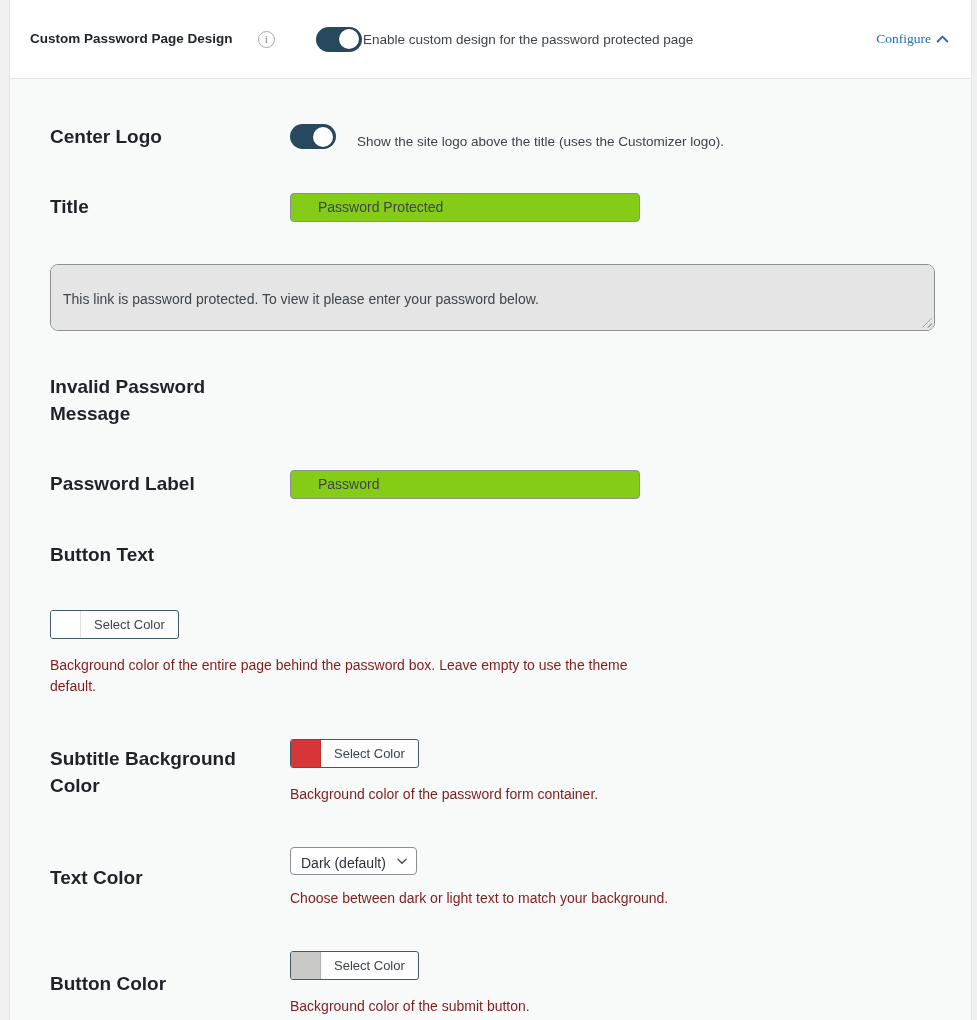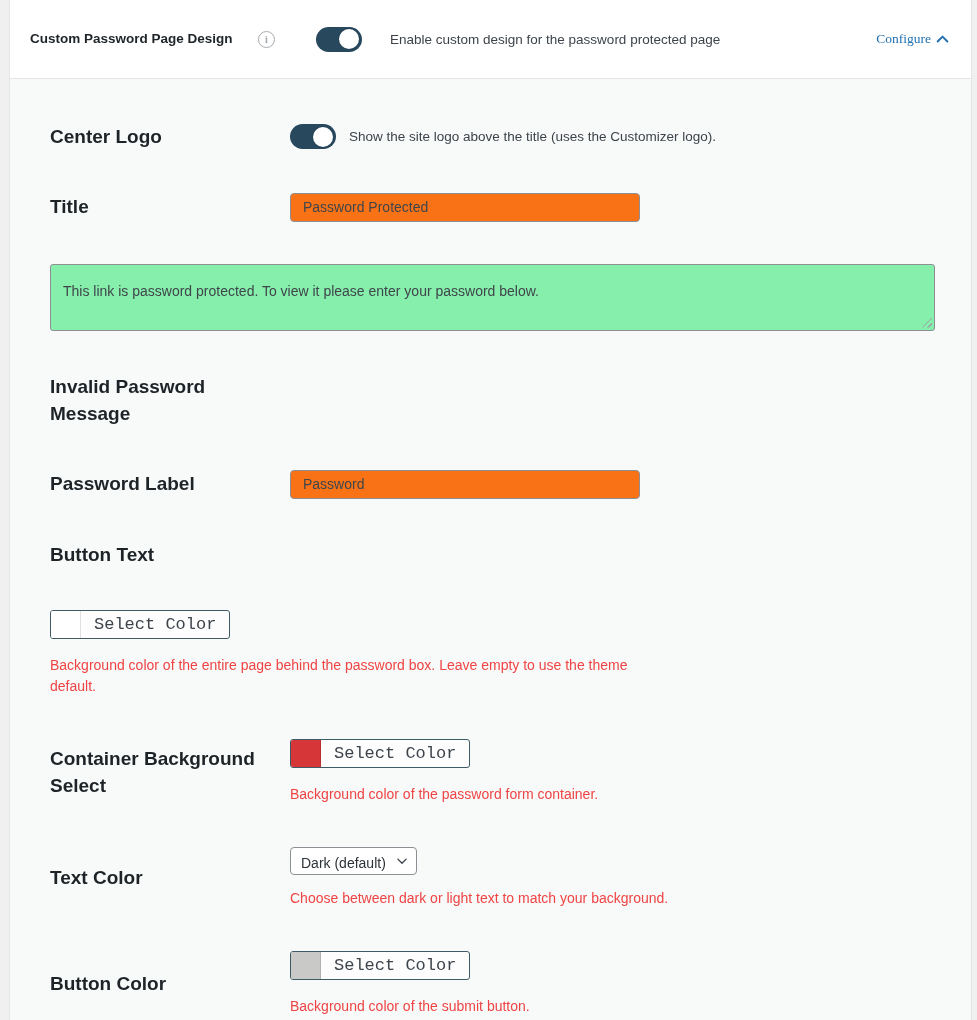--- a/index.html
+++ b/index.html
@@ -12,50 +12,50 @@
                  border-bottom:1px solid #e4e6e7; padding:0 22px 0 20px; }
   .section-title { width:228px; font-size:13.5px; font-weight:bold; color:#1d2327; line-height:1.4; }
   .info-icon { width:17px; height:17px; border:1px solid #a7aaad; border-radius:50%;
                color:#a0a5aa; font-size:10px; font-weight:bold; display:flex; align-items:center;
                justify-content:center; flex:0 0 auto; font-family:"Liberation Serif",serif; }
   .toggle { width:46px; height:25px; border-radius:13px; background:#28485e; position:relative;
             flex:0 0 auto; cursor:pointer; }
   .toggle .knob { position:absolute; top:2.5px; right:3px; width:20px; height:20px; border-radius:50%;
                   background:#ffffff; box-shadow:0 0 0 1px rgba(0,0,0,.08); }
   .hdr-toggle { margin-left:41px; }
-  .hdr-enable-text { margin-left:28px; font-size:13.5px; color:#3c434a; }
+  .hdr-enable-text { margin-left:1px; font-size:13.5px; color:#3c434a; }
   .spacer { flex:1; }
   .configure-link { display:flex; align-items:center; gap:5px; color:#2271b1; font-size:13.5px;
                     cursor:pointer; text-decoration:none;font-family:Liberation Serif, serif; }
   
   .card-body { padding:44px 36px 24px 40px; }
   .row { display:flex; align-items:center; margin-bottom:42px; }
   .row:last-child { margin-bottom:0; }
   .field-label { width:240px; flex:0 0 240px; font-size:19px; font-weight:bold; color:#1d2327;
                  line-height:1.45; padding-right:16px; }
   .control { flex:1; min-width:0; }
   .inline-desc { margin-left:13px; font-size:13.5px; color:#3c434a; }
-  .text-input { width:350px; height:29px; border:1px solid #8c8f94; border-radius:4px; background:#f97316;
-                font-family:inherit; font-size:14px; color:#3f454b; padding:0 12px; display:block; }
+  .text-input { width:350px; height:29px; border:1px solid #8c8f94; border-radius:4px; background:#84cc16;
+                font-family:inherit; font-size:14px; color:#3f454b; padding:0 27px; display:block; }
   .ta-wrap { position:relative; }
-  .textarea { width:100%; border:1px solid #8c8f94; border-radius:3px; background:#86efac; resize:none;
-              font-family:inherit; font-size:14px; color:#3f454b; padding:16px 12px; line-height:1.45;
+  .textarea { width:100%; border:1px solid #8c8f94; border-radius:8px; background:#e5e5e5; resize:none;
+              font-family:inherit; font-size:14px; color:#3f454b; padding:24px 12px; line-height:1.45;
               display:block; }
   .ta-tall { height:67px; }
   .ta-short { height:46px; }
   .resize-handle { position:absolute; right:3px; bottom:3px; width:10px; height:10px;
                    background:repeating-linear-gradient(135deg,transparent 0 2.5px,#9aa0a5 2.5px 3.8px);
                    clip-path:polygon(100% 0,100% 100%,0 100%); pointer-events:none; }
   
   .color-btn { display:inline-flex; align-items:stretch; height:29px; border:1px solid #3e5a64;
                border-radius:3px; background:#fdfdfd; cursor:pointer; overflow:hidden; padding:0; }
   .swatch { width:30px; border-right:1px solid rgba(0,0,0,.12); }
-  .color-btn-label { display:flex; align-items:center; padding:0 13px; font-size:17px; color:#3c434a;
-                     font-family:Liberation Mono, monospace; }
-  .field-desc { margin-top:13px; font-size:14px; color:#ef4444; line-height:1.5; max-width:620px; }
+  .color-btn-label { display:flex; align-items:center; padding:0 13px; font-size:13px; color:#3c434a;
+                     font-family:Liberation Sans, sans-serif; }
+  .field-desc { margin-top:13px; font-size:14px; color:#7f1d1d; line-height:1.5; max-width:620px; }
   
   .select-wrap { position:relative; display:inline-flex; align-items:center; }
   .select { appearance:none; -webkit-appearance:none; height:28px; border:1px solid #8c8f94;
             border-radius:4px; background:#fff; font-family:inherit; font-size:14px; color:#2c3338;
             padding:4px 30px 0 10px; cursor:pointer; }
   .select-chevron { position:absolute; right:9px; pointer-events:none; display:flex; }
 </style>
 </head>
 <body>
 
@@ -77,21 +77,21 @@
               <path d="M2 10.5 8 4.5 14 10.5" fill="none" stroke="#2271b1" stroke-width="2.4" stroke-linecap="round" stroke-linejoin="round"></path>
             </svg>
         </span>
       </a>
     </div>
 
     <div class="card-body">
 
       <div class="row">
         <div class="field-label">Center Logo</div>
-        <div class="control" style="display:flex;align-items:center;">
+        <div class="control" style="display:flex;align-items:flex-end;gap:8px;">
           <div class="toggle">
             <span class="knob"></span>
           </div>
           <div class="inline-desc">Show the site logo above the title (uses the Customizer logo).</div>
         </div>
       </div>
 
       <div class="row">
         <div class="field-label">Title</div>
         <div class="control">
@@ -127,21 +127,21 @@
         <div class="control">
           <button class="color-btn">
             <span class="swatch" style="background-color: rgb(255, 255, 255);"></span>
             <span class="color-btn-label">Select Color</span>
           </button>
           <div class="field-desc">Background color of the entire page behind the password box. Leave empty to use the theme default.</div>
         </div>
       </div>
 
       <div class="row">
-        <div class="field-label">Container Background Select</div>
+        <div class="field-label">Subtitle Background Color</div>
         <div class="control">
           <button class="color-btn">
             <span class="swatch" style="background-color: rgb(214, 54, 56);"></span>
             <span class="color-btn-label">Select Color</span>
           </button>
           <div class="field-desc">Background color of the password form container.</div>
         </div>
       </div>
 
       <div class="row">

